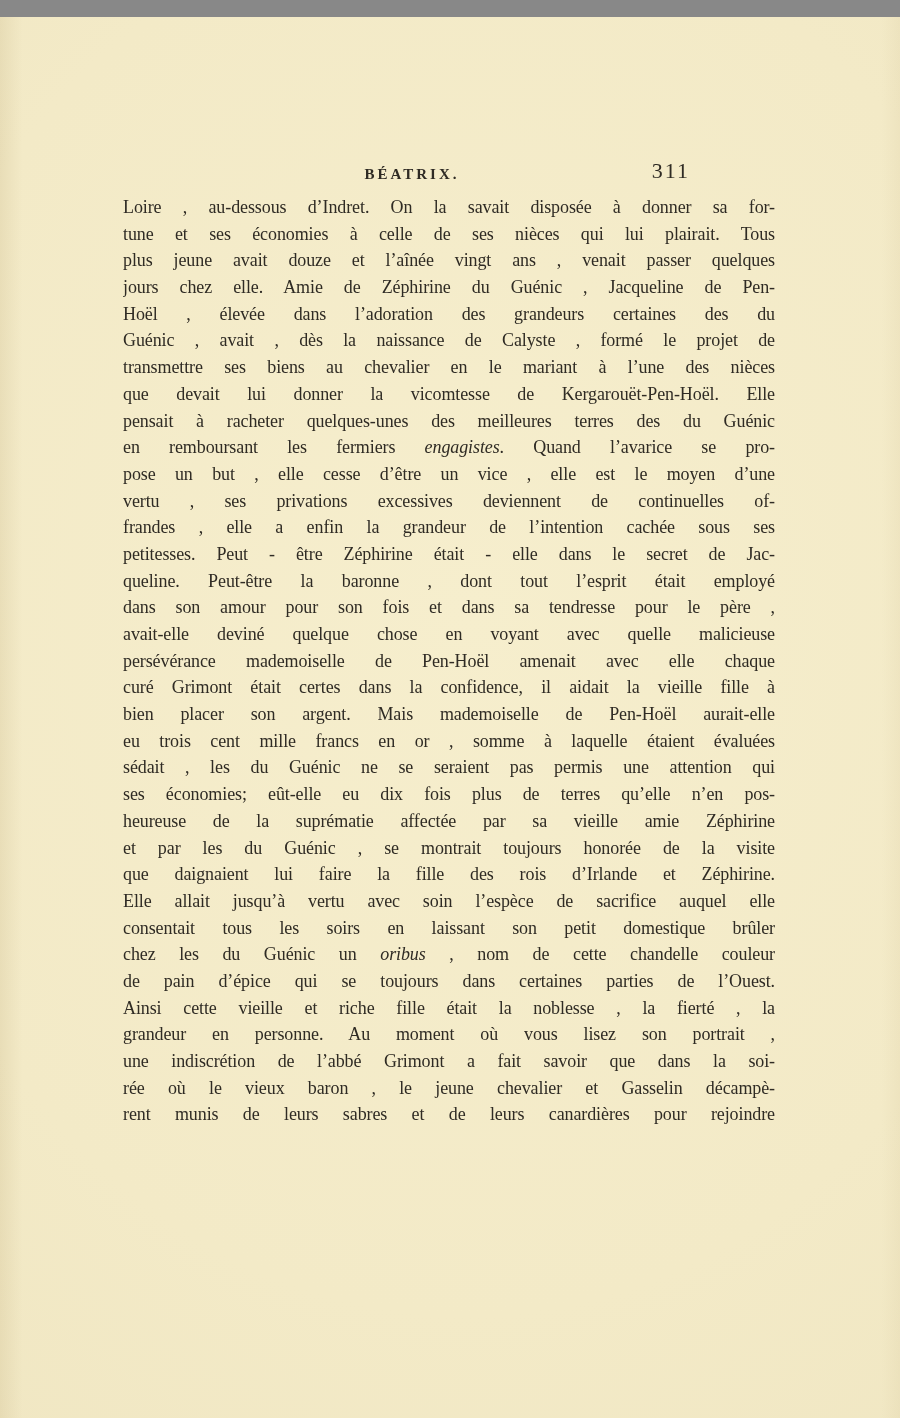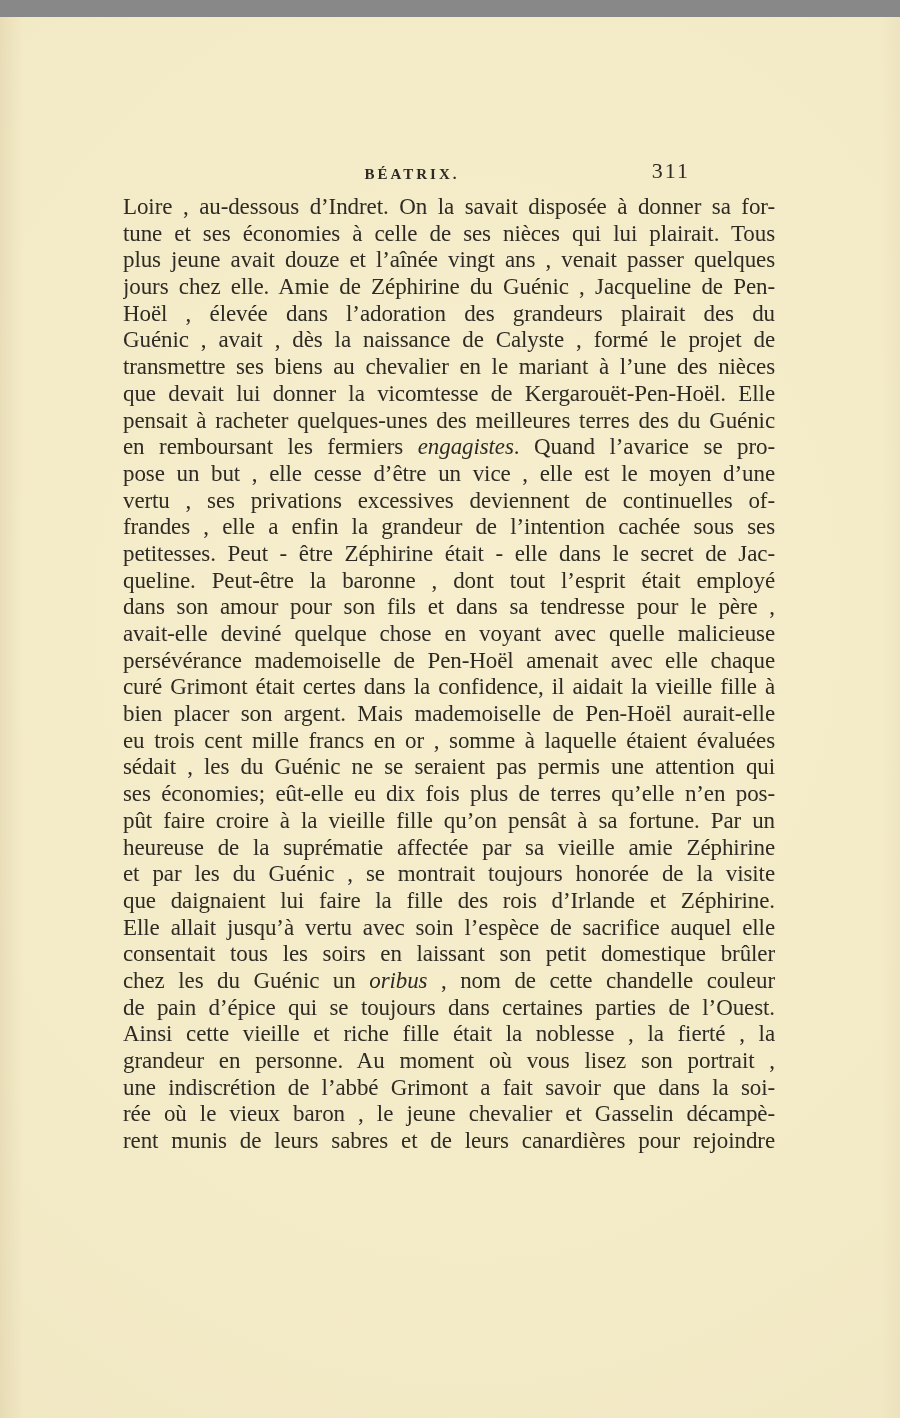--- a/index.html
+++ b/index.html
@@ -42,21 +42,21 @@
   }
   .body-text {
     position: absolute;
     top: 177px;
     left: 123px;
     width: 652px;
   }
   .line {
     height: 26.7px;
     line-height: 26.7px;
-    font-size: 23px;
+    font-size: 18px;
     text-align: justify;
     text-align-last: justify;
     text-justify: inter-word;
     letter-spacing: -0.1px;
     overflow: hidden;
     white-space: normal;
   }
   .line i {
     font-style: italic;
   }
@@ -65,40 +65,39 @@
 <body>
 
 <div class="page">
   <div class="running-title">BÉATRIX.</div>
   <div class="page-number">311</div>
   <div class="body-text">
       <div class="line">Loire , au-dessous d’Indret. On la savait disposée à donner sa for-</div>
       <div class="line">tune et ses économies à celle de ses nièces qui lui plairait. Tous</div>
       <div class="line">plus jeune avait douze et l’aînée vingt ans , venait passer quelques</div>
       <div class="line">jours chez elle. Amie de Zéphirine du Guénic , Jacqueline de Pen-</div>
-      <div class="line">Hoël , élevée dans l’adoration des grandeurs plairait des du</div>
+      <div class="line">Hoël , élevée dans l’adoration des grandeurs certaines des du</div>
       <div class="line">Guénic , avait , dès la naissance de Calyste , formé le projet de</div>
       <div class="line">transmettre ses biens au chevalier en le mariant à l’une des nièces</div>
       <div class="line">que devait lui donner la vicomtesse de Kergarouët-Pen-Hoël. Elle</div>
       <div class="line">pensait à racheter quelques-unes des meilleures terres des du Guénic</div>
       <div class="line">en remboursant les fermiers <i>engagistes</i>. Quand l’avarice se pro-</div>
       <div class="line">pose un but , elle cesse d’être un vice , elle est le moyen d’une</div>
       <div class="line">vertu , ses privations excessives deviennent de continuelles of-</div>
       <div class="line">frandes , elle a enfin la grandeur de l’intention cachée sous ses</div>
       <div class="line">petitesses. Peut - être Zéphirine était - elle dans le secret de Jac-</div>
       <div class="line">queline. Peut-être la baronne , dont tout l’esprit était employé</div>
-      <div class="line">dans son amour pour son fils et dans sa tendresse pour le père ,</div>
+      <div class="line">dans son amour pour son fois et dans sa tendresse pour le père ,</div>
       <div class="line">avait-elle deviné quelque chose en voyant avec quelle malicieuse</div>
       <div class="line">persévérance mademoiselle de Pen-Hoël amenait avec elle chaque</div>
       <div class="line">curé Grimont était certes dans la confidence, il aidait la vieille fille à</div>
       <div class="line">bien placer son argent. Mais mademoiselle de Pen-Hoël aurait-elle</div>
       <div class="line">eu trois cent mille francs en or , somme à laquelle étaient évaluées</div>
       <div class="line">sédait , les du Guénic ne se seraient pas permis une attention qui</div>
       <div class="line">ses économies; eût-elle eu dix fois plus de terres qu’elle n’en pos-</div>
-      <div class="line">pût faire croire à la vieille fille qu’on pensât à sa fortune. Par un</div>
       <div class="line">heureuse de la suprématie affectée par sa vieille amie Zéphirine</div>
       <div class="line">et par les du Guénic , se montrait toujours honorée de la visite</div>
       <div class="line">que daignaient lui faire la fille des rois d’Irlande et Zéphirine.</div>
       <div class="line">Elle allait jusqu’à vertu avec soin l’espèce de sacrifice auquel elle</div>
       <div class="line">consentait tous les soirs en laissant son petit domestique brûler</div>
       <div class="line">chez les du Guénic un <i>oribus</i> , nom de cette chandelle couleur</div>
       <div class="line">de pain d’épice qui se toujours dans certaines parties de l’Ouest.</div>
       <div class="line">Ainsi cette vieille et riche fille était la noblesse , la fierté , la</div>
       <div class="line">grandeur en personne. Au moment où vous lisez son portrait ,</div>
       <div class="line">une indiscrétion de l’abbé Grimont a fait savoir que dans la soi-</div>

